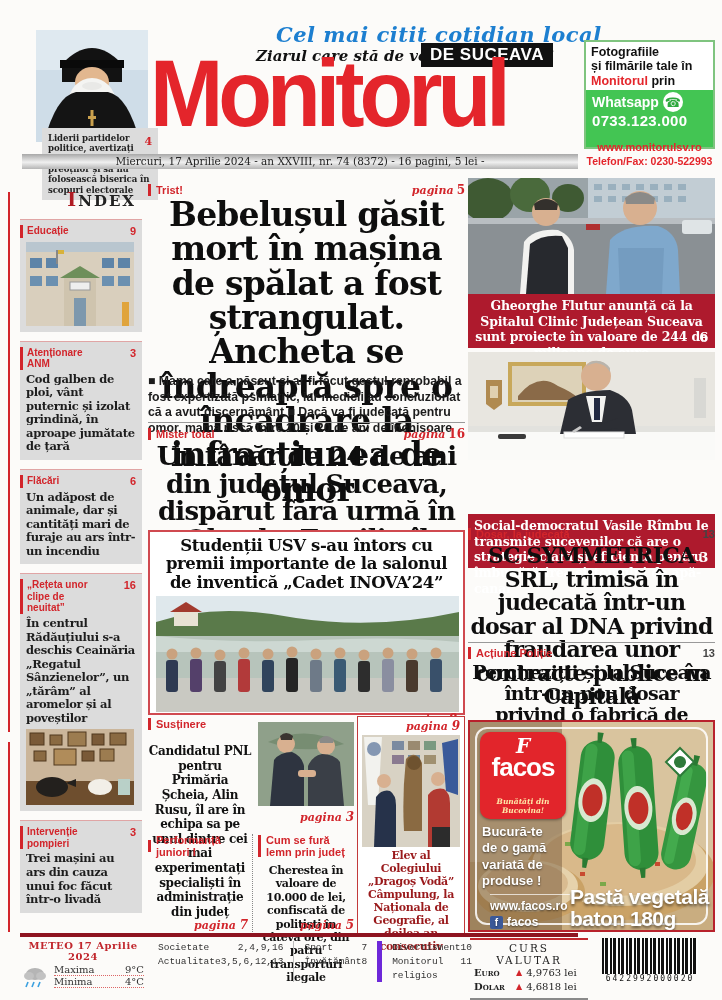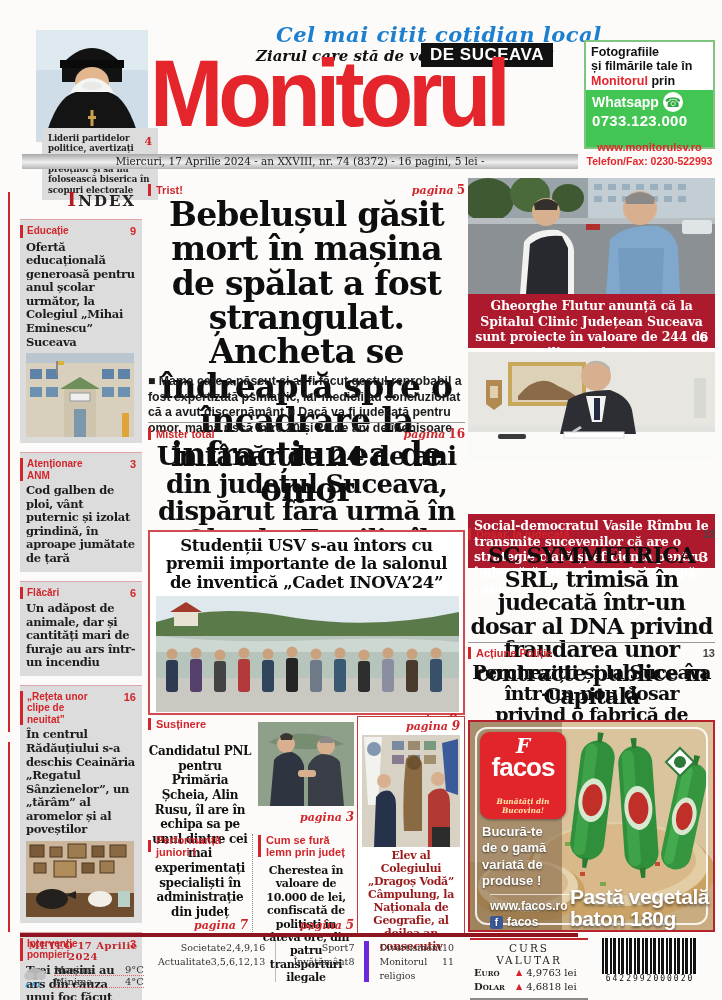--- a/index.html
+++ b/index.html
@@ -76,21 +76,21 @@
   .ad-promo{color:#fff;font:bold 13px "Liberation Sans",sans-serif;line-height:1.25;text-shadow:0 1px 2px rgba(0,0,0,.6);}
   .ad-web{color:#fff;font:bold 12px "Liberation Sans",sans-serif;text-shadow:0 1px 2px rgba(0,0,0,.6);}
   .fb-ico{display:inline-flex;width:13px;height:13px;background:#3b5998;color:#fff;border-radius:2px;
           font:bold 10px "Liberation Sans",sans-serif;align-items:center;justify-content:center;margin-right:4px;}
   .ad-product{color:#fff;font:bold 21px "Liberation Sans",sans-serif;line-height:1.05;text-shadow:0 2px 3px rgba(0,0,0,.55);letter-spacing:-.5px;}
   
   .meteo-title{color:#c1272d;font:bold 10px "DejaVu Serif",serif;letter-spacing:.5px;text-align:center;}
   .meteo-row{font:10px "DejaVu Serif",serif;color:#333;display:flex;justify-content:space-between;
              border-bottom:1px dotted #d66;}
   .foot-col{font:9.5px "DejaVu Serif",serif;color:#333;flex:1;padding:0 10px;}
-  .foot-row{display:flex;justify-content:flex-end;line-height:1.45;}
+  .foot-row{display:flex;justify-content:space-between;line-height:1.45;font-family:Liberation Mono, monospace;}
   .curs{border-top:2px solid #c1272d;border-bottom:2px solid #8a8a8a;padding:2px 4px 4px 4px;}
   .curs-title{font:10.5px "DejaVu Serif",serif;letter-spacing:2px;color:#222;text-align:center;}
   .curs-row{display:flex;align-items:center;font:10px "DejaVu Serif",serif;color:#222;line-height:1.4;}
   .curs-row .lab{width:42px;font-variant:small-caps;font-weight:bold;}
   .curs-row .arr{color:#d2252b;font-size:8px;margin-right:4px;}
   .barcode-bars{height:36px;background:repeating-linear-gradient(90deg,#111 0 2px,#fff 2px 3px,#111 3px 6px,#fff 6px 8px);}
   .barcode-digits{font:8px "DejaVu Sans Mono",monospace;text-align:center;color:#111;letter-spacing:2px;}
   .redline-v{width:2px;background:#d2252b;}
   .thickline{background:#8e1420;height:3.5px;}
 </style>
@@ -147,21 +147,20 @@
   <div class="abs sidebar" style="left:20px;top:188px;width:122px;">
     <div class="index-title">
       <span class="ini">I</span><span>NDEX</span>
     </div>
 
     <div class="sb-item">
       <div class="sb-head">
           <span>Educație</span>
           <span class="pg">9</span>
         </div>
-      <div class="sb-text">Ofertă educațională generoasă pentru anul școlar următor, la Colegiul „Mihai Eminescu” Suceava</div>
       <svg class="sb-photo photo" width="108" height="84" viewBox="0 0 108 84">
         <rect width="108" height="84" fill="#b9c6cf"></rect>
         <rect x="0" y="10" width="108" height="74" fill="#d9cfbd"></rect>
         <rect x="4" y="16" width="12" height="10" fill="#5d84a8"></rect>
           <rect x="20" y="16" width="12" height="10" fill="#5d84a8"></rect>
         <rect x="76" y="16" width="12" height="10" fill="#5d84a8"></rect>
           <rect x="92" y="16" width="12" height="10" fill="#5d84a8"></rect>
         <rect x="4" y="34" width="12" height="10" fill="#6b90b0"></rect>
           <rect x="20" y="34" width="12" height="10" fill="#6b90b0"></rect>
         <rect x="76" y="34" width="12" height="10" fill="#6b90b0"></rect>

